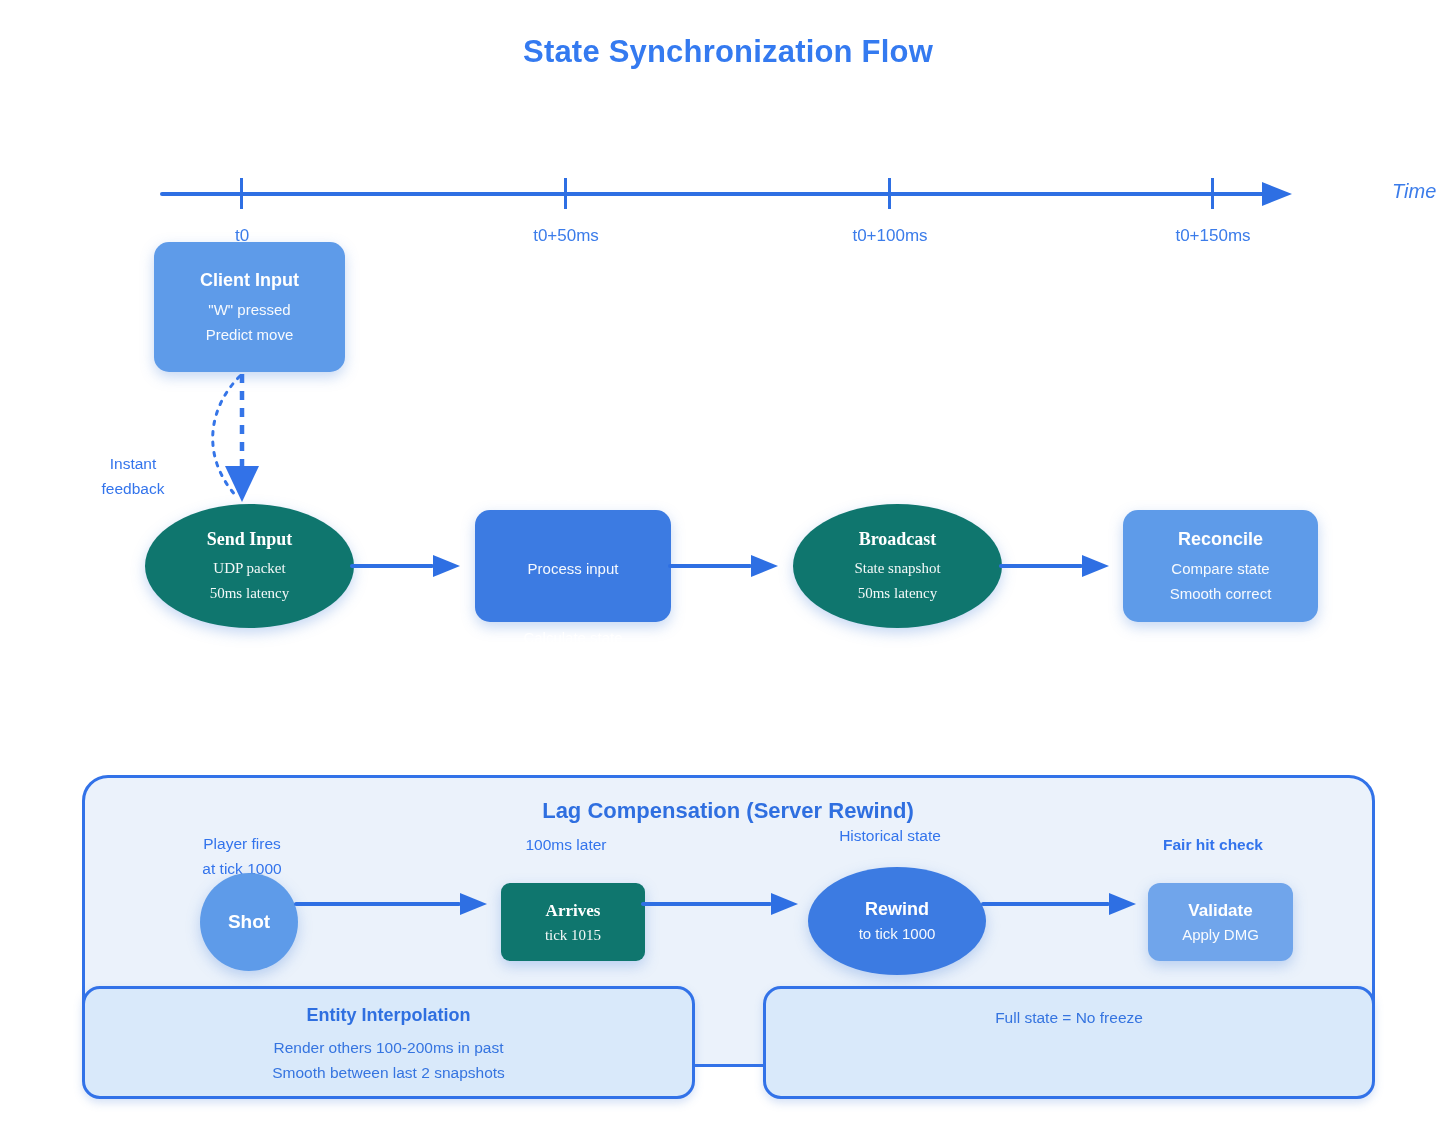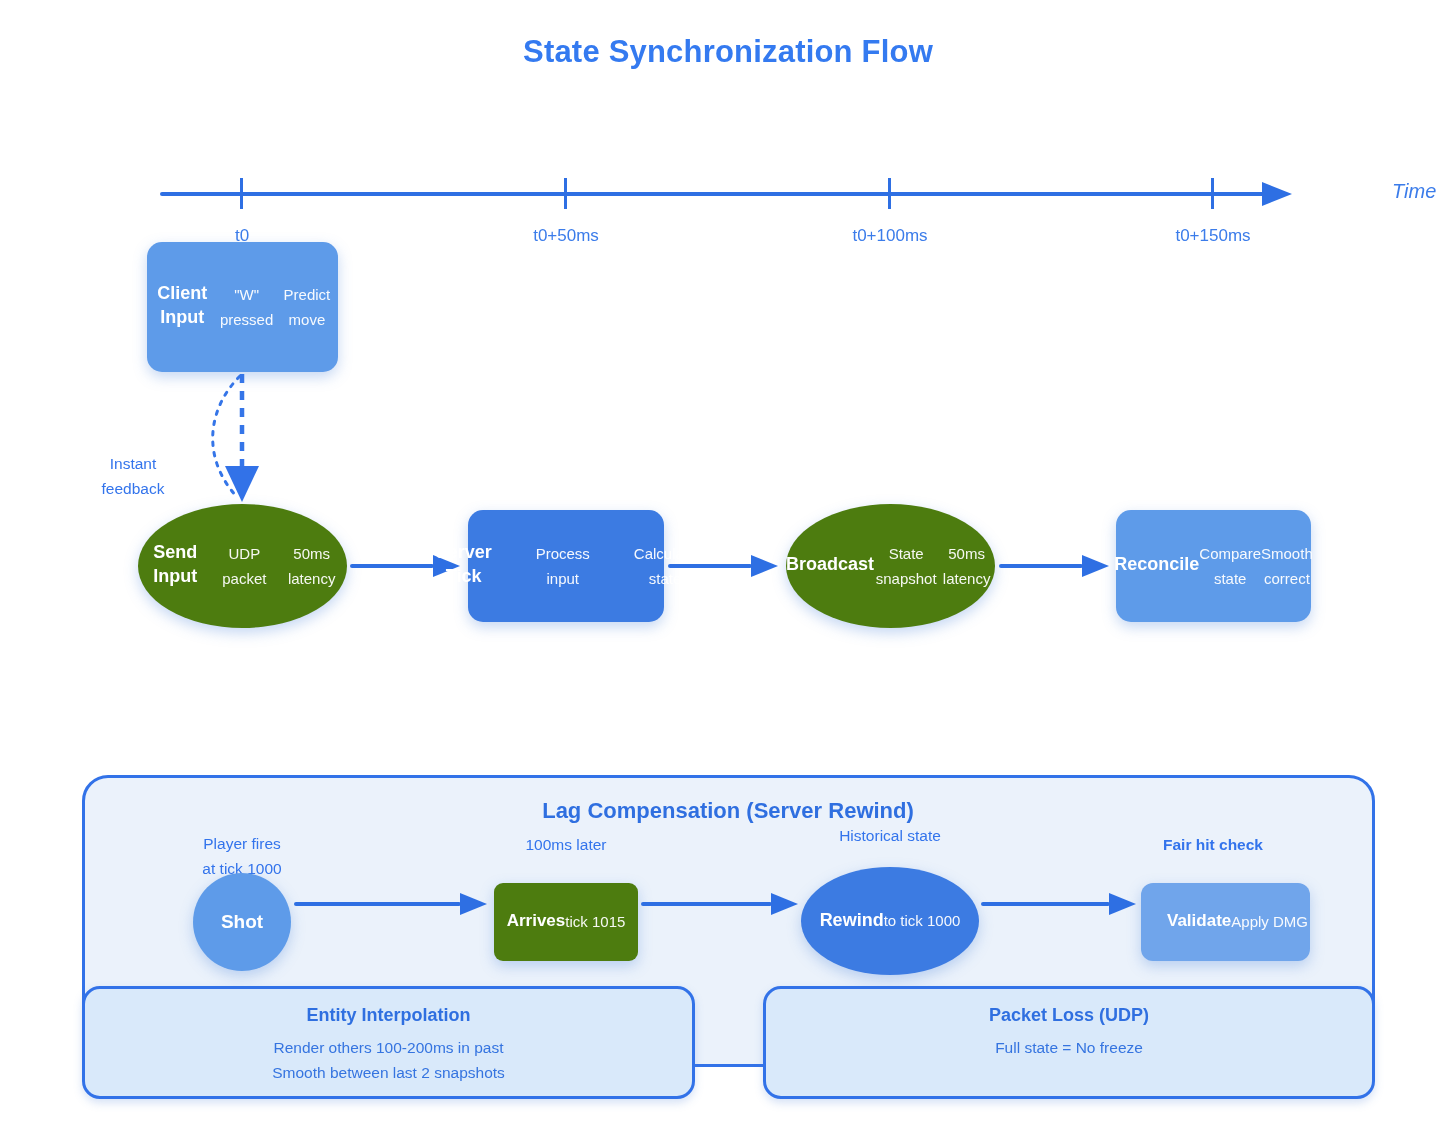--- a/index.html
+++ b/index.html
@@ -20,32 +20,33 @@
   
   .tl-shaft { position:absolute; left:160px; top:192px; width:1104px; height:4px; background:#2e6fe3; border-radius:2px; }
   .tl-head  { position:absolute; left:1262px; top:182px; width:0; height:0;
               border-top:12px solid transparent; border-bottom:12px solid transparent; border-left:30px solid #2e6fe3; }
   .tl-time  { position:absolute; left:1392px; top:180px; font-size:20px; color:#3b7cea;font-style:italic; }
   .tick     { position:absolute; top:178px; width:3px; height:31px; background:#2e6fe3; }
   .tick-lbl { position:absolute; top:226px; width:140px; text-align:center; font-size:17px; color:#3b7cea; }
 
   
   .node {
-    position:absolute; display:flex; 
+    position:absolute; display:flex; flex-direction:column;
     align-items:center; justify-content:center; text-align:center; color:#fff;
     box-shadow:0 5px 14px rgba(90,140,220,.35);
+    margin-left:7px;
   }
   .node .t  { font-size:18px; font-weight:700; margin-bottom:5px; line-height:24px; }
   .node .s  { font-size:15px; line-height:25px; color:rgba(255,255,255,.95); }
   .rect     { border-radius:15px; }
   .rect-sm  { border-radius:12px; }
   .ellipse  { border-radius:50%; }
   .bg-dark   { background:#3c7be2; }
   .bg-medium { background:#5e9be9; }
-  .bg-light  { background:#4d7c0f; }
+  .bg-light  { background:#0f766e;font-family:Liberation Serif, serif; }
   .bg-validate { background:#70a5eb; }
 
   
   .shaft { position:absolute; height:4px; background:#2e6fe3; border-radius:2px; }
   .head-r { position:absolute; width:0; height:0;
             border-top:11px solid transparent; border-bottom:11px solid transparent; border-left:27px solid #2e6fe3; }
 
   
   .lbl { position:absolute; text-align:center; color:#3374ec; font-size:15.5px; line-height:25px; }
 
@@ -181,27 +182,26 @@
 <div class="node ellipse bg-dark" style="left:801px; top:867px; width:178px; height:108px;">
   <div class="t" style="font-size:18px; margin-bottom:2px;">Rewind</div>
   <div class="s" style="line-height:22px;">to tick 1000</div>
 </div>
 
 <div>
   <div class="shaft" style="left:981px; top:902px; width:129px;"></div>
   <div class="head-r" style="left:1109px; top:893px;"></div>
 </div>
 
-<div class="node rect-sm bg-validate" style="left:1141px; top:883px; width:145px; height:78px; border-radius:12px;padding-left:24px;">
+<div class="node rect-sm bg-validate" style="left:1141px; top:883px; width:145px; height:78px; border-radius:12px;">
   <div class="t" style="font-size:17px; margin-bottom:2px;">Validate</div>
   <div class="s" style="line-height:20px;">Apply DMG</div>
 </div>
 
 <div class="info-box" style="left:82px; width:613px;">
   <div class="t">Entity Interpolation</div>
   <div class="s">Render others 100-200ms in past</div>
   <div class="s">Smooth between last 2 snapshots</div>
 </div>
 
 <div class="info-box" style="left:763px; width:612px;">
-  <div class="t">Packet Loss (UDP)</div>
   <div class="s">Full state = No freeze</div>
 </div>
 
 </body></html>

